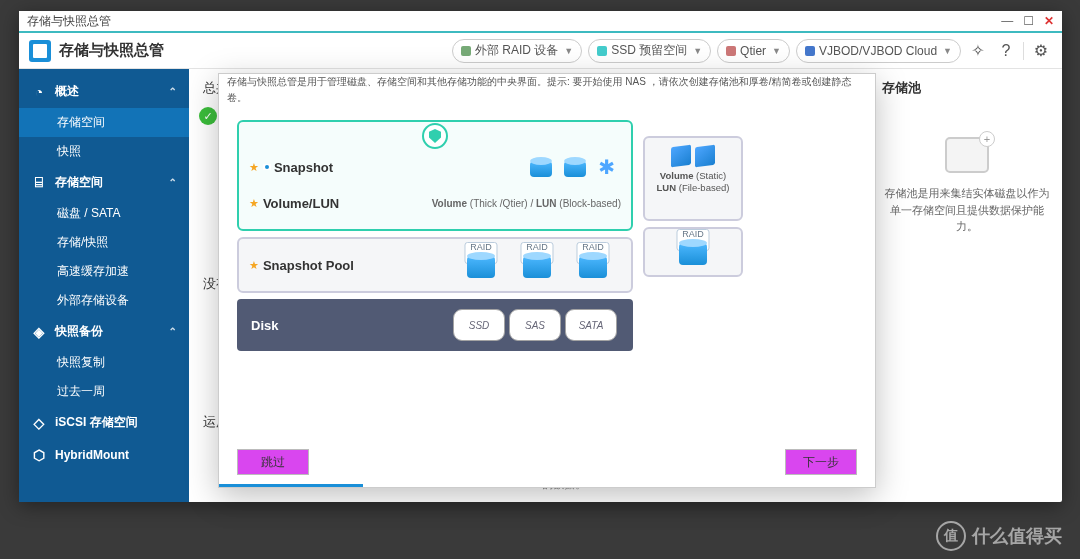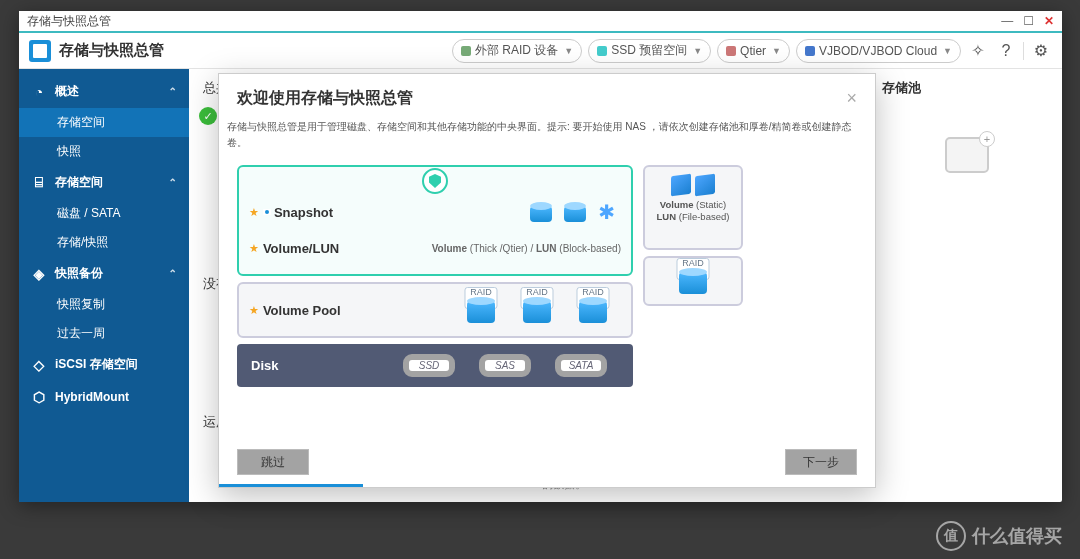--- a/index.html
+++ b/index.html
@@ -44,43 +44,43 @@
 .trash { width:18px; text-align:center; color:#888;}
 .weeksel { width:120px; height:22px; border:1px solid #ccc; font-size:11px; padding:2px 4px; display:flex; align-items:center; justify-content:space-between;}
 
 .modal-back { position:absolute; left:218px; top:73px; width:658px; height:415px; background:#fff; border:1px solid #ccc; box-shadow:0 8px 30px rgba(0,0,0,.25);}
 .modal-head { padding:14px 18px 10px; display:flex; align-items:center;}
 .modal-head h2 { font-size:16px; color:#333;}
 .modal-close { margin-left:auto; color:#aaa; font-size:18px; cursor:pointer;}
 .modal-desc { padding:0 8px; font-size:10px; color:#555; line-height:1.6;}
 .diagram { margin:14px 18px; display:flex; gap:10px;}
 .diag-left { width:396px; display:flex; flex-direction:column; gap:6px;}
-.diag-right { width:100px; display:flex; flex-direction:column; gap:6px;}
+.diag-right { width:100px; display:flex; flex-direction:column; gap:6px;margin-top:16px;}
 .shield { width:26px; height:26px; border-radius:50%; border:2px solid #2fcfae; margin:-13px auto 0; background:#fff; display:flex; align-items:center; justify-content:center; position:relative; z-index:2;}
 .shield::before{content:"";width:12px;height:14px;background:#2fcfae;clip-path:polygon(50% 0,100% 20%,100% 60%,50% 100%,0 60%,0 20%);}
 .dbox { border:2px solid #2fcfae; border-radius:6px; padding:8px 10px; background:#f5fdfc; position:relative;}
 .dbox.grey { border-color:#ccd; background:#f5f6f8;}
 .dbox.dark { background:#515a74; border:none; color:#fff; border-radius:4px; display:flex; align-items:center; padding:10px 14px;}
 .rowline { display:flex; align-items:center; font-size:11px; color:#333; min-height:36px;}
 .star { color:#f5a623; margin-right:4px; font-size:11px;}
 .rowlabel { font-weight:bold; margin-right:auto; font-size:13px;}
 .cyl { width:28px; height:26px; margin:0 6px; position:relative;}
 .cyl::before{content:"";position:absolute;left:0;right:0;top:4px;bottom:0;background:linear-gradient(#4db8ff,#1a8fd8);border-radius:4px;}
 .cyl::after{content:"";position:absolute;left:0;right:0;top:0;height:8px;background:#9ed8ff;border-radius:50%;}
 .cyl.small { width:22px; height:20px; }
 .raidlbl { position:absolute; top:-10px; left:50%; transform:translateX(-50%); font-size:9px; background:#fff; border:1px solid #bcd; border-radius:3px; padding:0 3px; color:#678; line-height:1.1; text-align:center;}
 .cylwrap{position:relative; margin:0 8px;}
 .lunlabel { font-size:10px; color:#666;}
-.disklabel { width:52px; height:23px; border:6px solid #a3a3a3; background:#fff; border-radius:9px; font-size:10px; color:#667; display:flex; align-items:center; justify-content:center; margin:0 12px; font-style:italic;}
+.disklabel { width:52px; height:32px; border:1px solid #a3a3a3; background:#fff; border-radius:9px; font-size:10px; color:#667; display:flex; align-items:center; justify-content:center; margin:0 2px; font-style:italic;}
 .diag-right .rbox { border:2px solid #ccd; border-radius:6px; background:#f5f6f8; padding:8px 6px; text-align:center;}
 .cubes { display:flex; justify-content:center; gap:4px; margin-bottom:4px;}
 .cube { width:20px; height:20px; background:linear-gradient(145deg,#4da6ff,#1a7fd0); transform:skewY(-8deg); border-radius:2px;}
 .rcap { font-size:9.5px; color:#555; line-height:1.3;}
 .modal-foot { position:absolute; bottom:12px; left:18px; right:18px; display:flex; justify-content:space-between;}
-.btn { min-width:72px; height:26px; border:1px solid #bbb; background:#a3a3a3; font-size:12px; color:#333; display:flex; align-items:center; justify-content:center; cursor:pointer;}
+.btn { min-width:72px; height:26px; border:1px solid #bbb; background:#d946ef; font-size:12px; color:#333; display:flex; align-items:center; justify-content:center; cursor:pointer;}
 .progress { position:absolute; bottom:0; left:0; height:3px; width:22%; background:#1a8fd8;}
 .watermark { position:absolute; right:18px; bottom:8px; display:flex; align-items:center; gap:6px; color:rgba(255,255,255,.55); font-size:18px; font-weight:bold;}
 .watermark .circ { width:30px; height:30px; border:2px solid rgba(255,255,255,.55); border-radius:50%; display:flex; align-items:center; justify-content:center; font-size:14px;}
 .camicon{width:8px;height:6px;background:#fff;border-radius:1px;display:inline-block;margin-right:3px;position:relative;}
 .camicon::before{content:"";position:absolute;top:1px;left:2px;width:4px;height:4px;border-radius:50%;background:#1a8fd8;}
 </style>
 </head>
 <body>
 
 <div class="window">
@@ -134,20 +134,22 @@
       <div class="side-sub active">存储空间</div>
       <div class="side-sub">快照</div>
 
       <div class="side-item section">
           <span class="sicon">⌸</span>
           <span>存储空间</span>
           <span class="chev">⌃</span>
         </div>
       <div class="side-sub">磁盘 / SATA</div>
       <div class="side-sub">存储/快照</div>
+      <div class="side-sub">高速缓存加速</div>
+      <div class="side-sub">外部存储设备</div>
 
       <div class="side-item section">
           <span class="sicon">◈</span>
           <span>快照备份</span>
           <span class="chev">⌃</span>
         </div>
       <div class="side-sub">快照复制</div>
       <div class="side-sub">过去一周</div>
 
       <div class="side-item section">
@@ -180,30 +182,27 @@
               <span>过去一周</span>
               <span class="caret">▾</span>
             </div>
         </div>
         <div class="footlabel">iSCSI LUN的数据。</div>
       </div>
 
       <div class="rightpanel">
         <div class="rtitle">存储池</div>
         <div class="poolicon"></div>
+        <div class="pooldesc">存储池是用来集结实体磁盘以作为单一存储空间且提供数据保护能力。</div>
       </div>
     </div>
   </div>
 </div>
 
 <div class="modal-back">
-  <div class="modal-head">
-    <h2>欢迎使用存储与快照总管</h2>
-    <span class="modal-close">×</span>
-  </div>
   <div class="modal-desc">存储与快照总管是用于管理磁盘、存储空间和其他存储功能的中央界面。提示: 要开始使用 NAS ，请依次创建存储池和厚卷/精简卷或创建静态卷。</div>
 
   <div class="diagram">
     <div class="diag-left">
       <div class="dbox" style="padding-top:14px">
         <div class="shield"></div>
         <div class="rowline">
           <span class="star">★</span>
             <span class="camicon"></span>
           <span class="rowlabel">Snapshot</span>
@@ -213,21 +212,21 @@
         </div>
         <div class="rowline">
           <span class="star">★</span>
           <span class="rowlabel">Volume/LUN</span>
           <span class="lunlabel"><b>Volume</b> <span>(Thick /Qtier)  /</span> <b>LUN</b> <span>(Block-based)</span></span>
         </div>
       </div>
       <div class="dbox grey">
         <div class="rowline">
           <span class="star">★</span>
-          <span class="rowlabel">Volume Pool</span>
+          <span class="rowlabel">Snapshot Pool</span>
           <div class="cylwrap">
               <div class="raidlbl">RAID
 Group</div>
               <div class="cyl"></div>
             </div>
           <div class="cylwrap">
               <div class="raidlbl">RAID
 Group</div>
               <div class="cyl"></div>
             </div>

